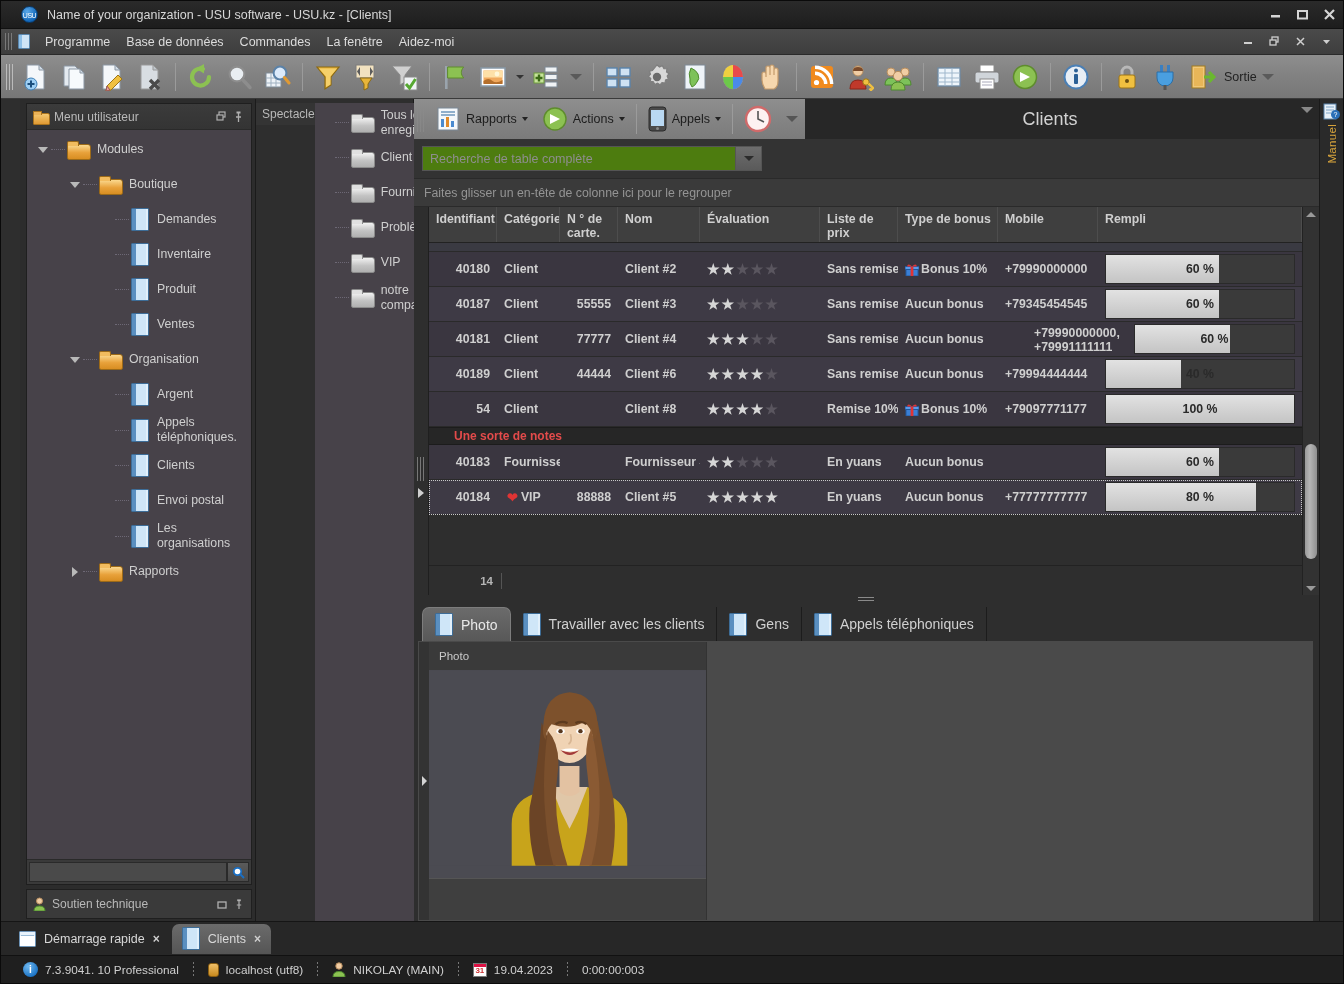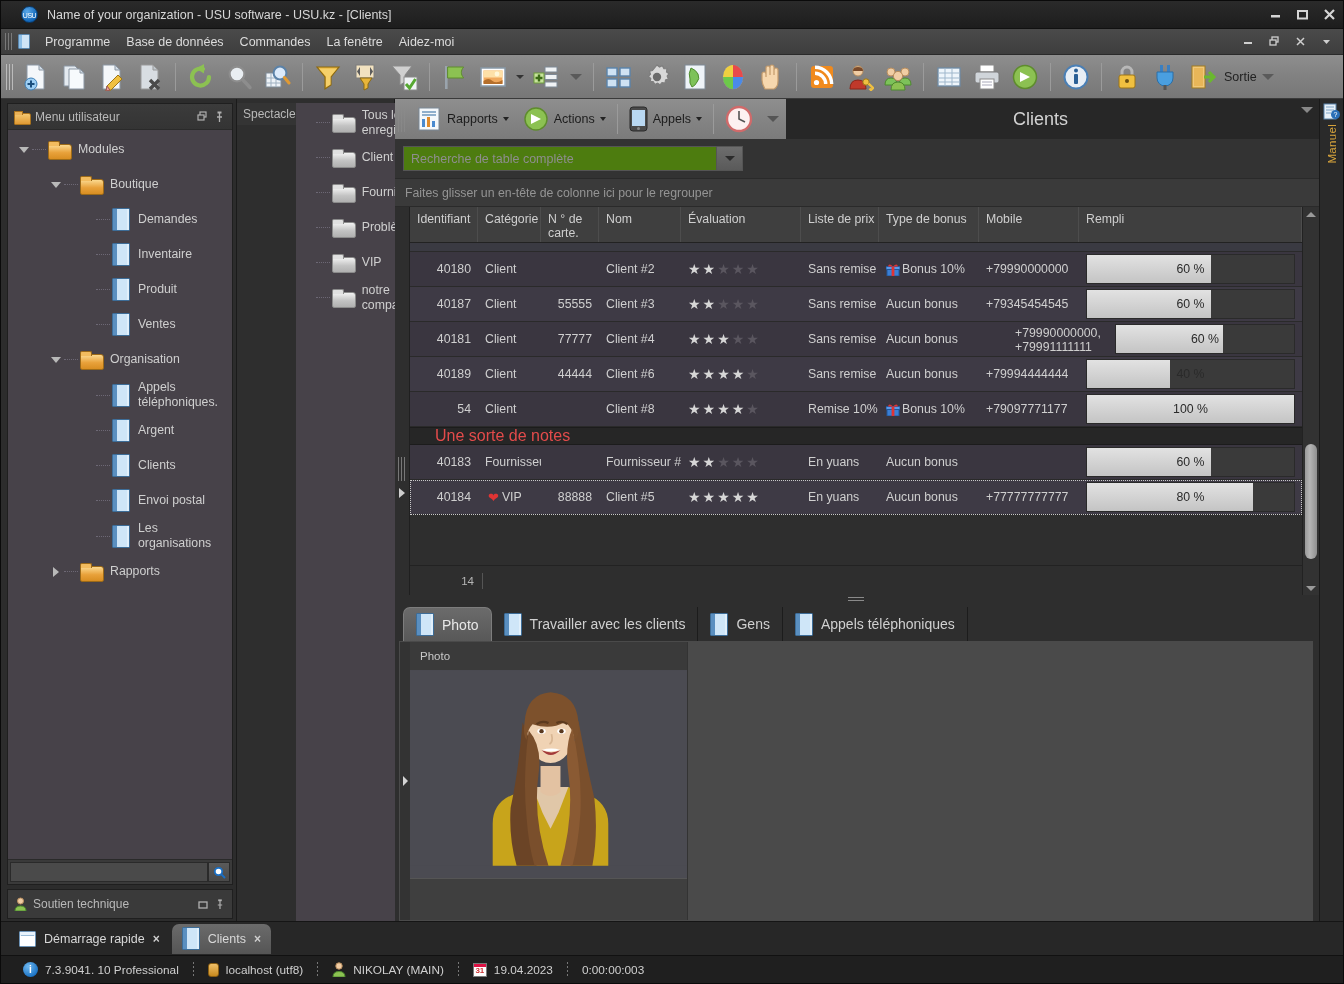--- a/index.html
+++ b/index.html
@@ -118,20 +118,21 @@
     background: #2e2e2e;
   }
 
   
   .leftcol {
     width: 236px; flex: 0 0 236px;
     display: flex; flex-direction: column;
     background: #2c2c2c;
     border-right: 1px solid #1b1b1b;
     padding: 4px 3px 2px 6px;
+    margin-left: 19px;
   }
   .panel {
     background: #3a3a3a;
     border: 1px solid #1f1f1f;
     display: flex; flex-direction: column;
     min-height: 0;
   }
   .panel-head {
     height: 26px; flex: 0 0 26px;
     background: linear-gradient(180deg,#3b3b3b,#343434);
@@ -282,21 +283,21 @@
   }
   .search-drop i { border-left:5px solid transparent;border-right:5px solid transparent;border-top:5px solid #2b2b2b; }
 
   .group-row {
     flex: 0 0 28px; display:flex; align-items:center;
     color:#949494; font-size:12.3px; padding-left:10px;
     background:#3a3a3a; border-bottom:1px solid #2a2a2a;
   }
 
   .grid-wrap {
-    flex: 1 1 auto; min-height:0; display:flex; position:relative; background:#fde047;
+    flex: 1 1 auto; min-height:0; display:flex; position:relative; background:#fde047;font-weight:bold;
   }
   .grid-gutter {
     width: 14px; flex:0 0 14px; background:#2e2e2e; position:relative;
   }
   .gutter-grip {
     position:absolute; left:3px; top: 250px; width:7px; height:24px;
     background: repeating-linear-gradient(90deg,#777 0 1px,transparent 1px 3px);
   }
   .gutter-arrow {
     position:absolute; left:4px; top: 281px;
@@ -321,21 +322,21 @@
     display:flex; height:35px; align-items:center;
     border-bottom:1px solid #2a2a2a; background:#3a3640;
   }
   .grow.alt { background:#3e3a45; }
   .grow.sel { outline:1px dotted #c9c9c9; outline-offset:-1px; }
   .gc { padding: 0 7px; font-size:12.3px; color:#cfcfcf; overflow:hidden; white-space:nowrap;
         display:flex; align-items:center; height:100%; }
   .gc.num { justify-content:flex-end; }
   .gc.two { white-space:normal; line-height:14px; display:block; padding-top:4px;margin-left:29px; }
   .notes-band {
-    height: 18px; background:#262626; color:#e34b4b; font-size:16px;
+    height: 18px; background:#262626; color:#e34b4b; font-size:12px;
     display:flex; align-items:center; padding-left:25px;
     border-bottom:1px solid #1c1c1c; border-top:1px solid #1c1c1c;
   }
   .stars { display:flex; gap:2px; }
   .star { font-size:14px; line-height:14px; color:#5a565f; }
   .star.on { color:#d6d6d6; }
   .gift {
     width:14px;height:13px;flex:0 0 14px;margin-right:2px;position:relative;
   }
   .heart { color:#e03434; font-size:13px; margin: 0 3px; }
@@ -828,28 +829,28 @@
                 </div>
                 <div class="dots"></div>
                 <div class="fol"></div>
                 <div class="tlabel">Organisation</div>
               </div>
               <div class="tnode">
                 <div style="flex: 0 0 72px;"></div>
                 <div class="exp"></div>
                 <div class="dots"></div>
                 <div class="bk"></div>
-                <div class="tlabel">Appels téléphoniques.</div>
+                <div class="tlabel">Argent</div>
               </div>
               <div class="tnode">
                 <div style="flex: 0 0 72px;"></div>
                 <div class="exp"></div>
                 <div class="dots"></div>
                 <div class="bk"></div>
-                <div class="tlabel">Argent</div>
+                <div class="tlabel">Appels téléphoniques.</div>
               </div>
               <div class="tnode">
                 <div style="flex: 0 0 72px;"></div>
                 <div class="exp"></div>
                 <div class="dots"></div>
                 <div class="bk"></div>
                 <div class="tlabel">Clients</div>
               </div>
               <div class="tnode">
                 <div style="flex: 0 0 72px;"></div>

